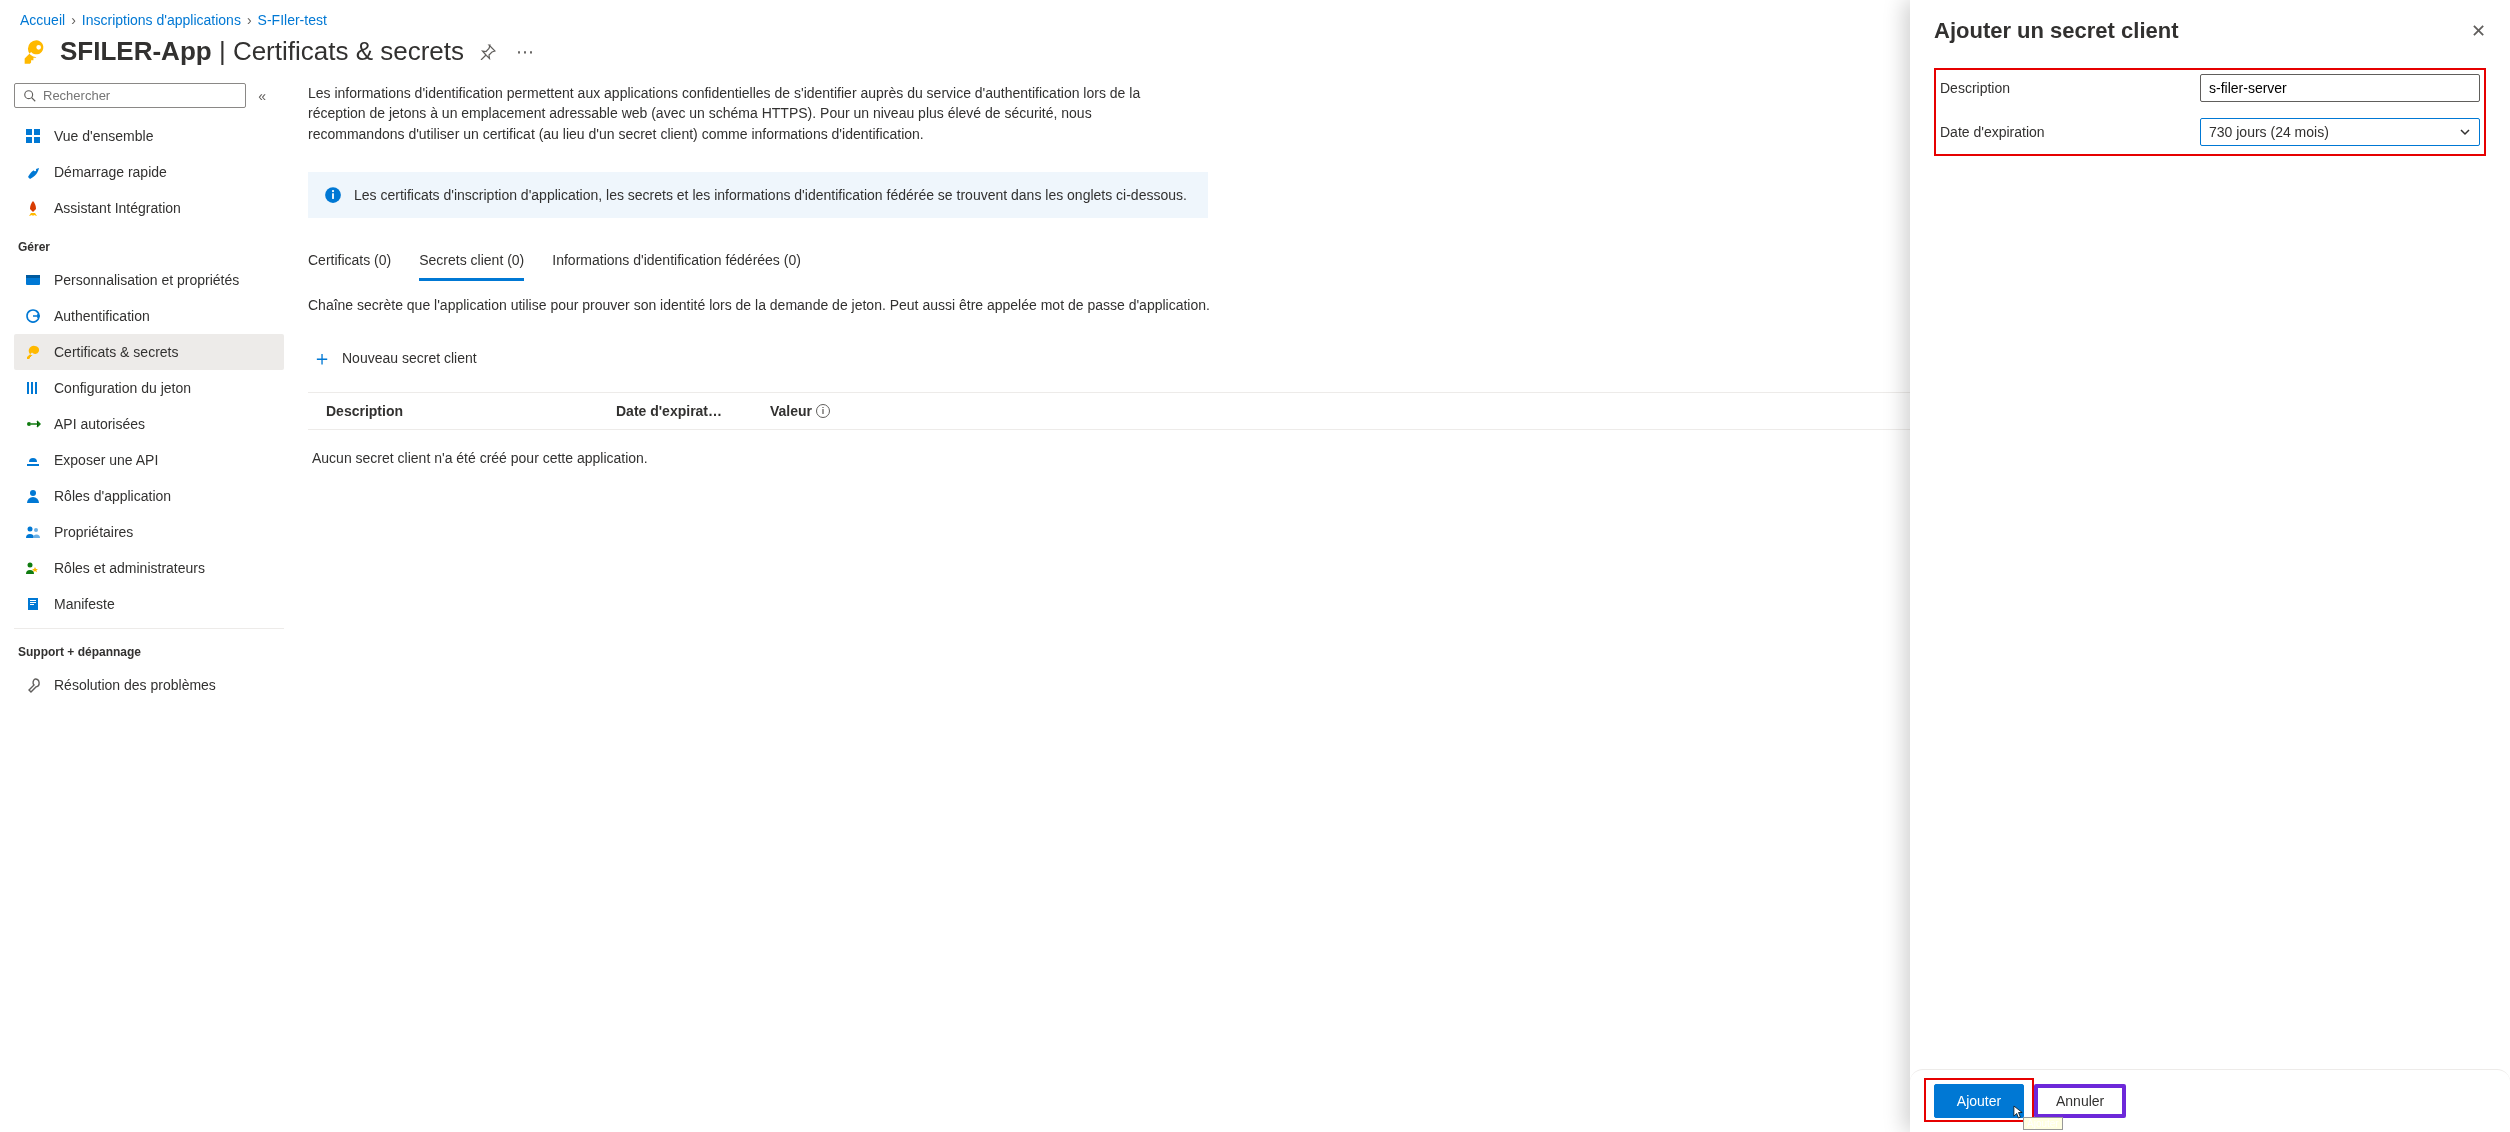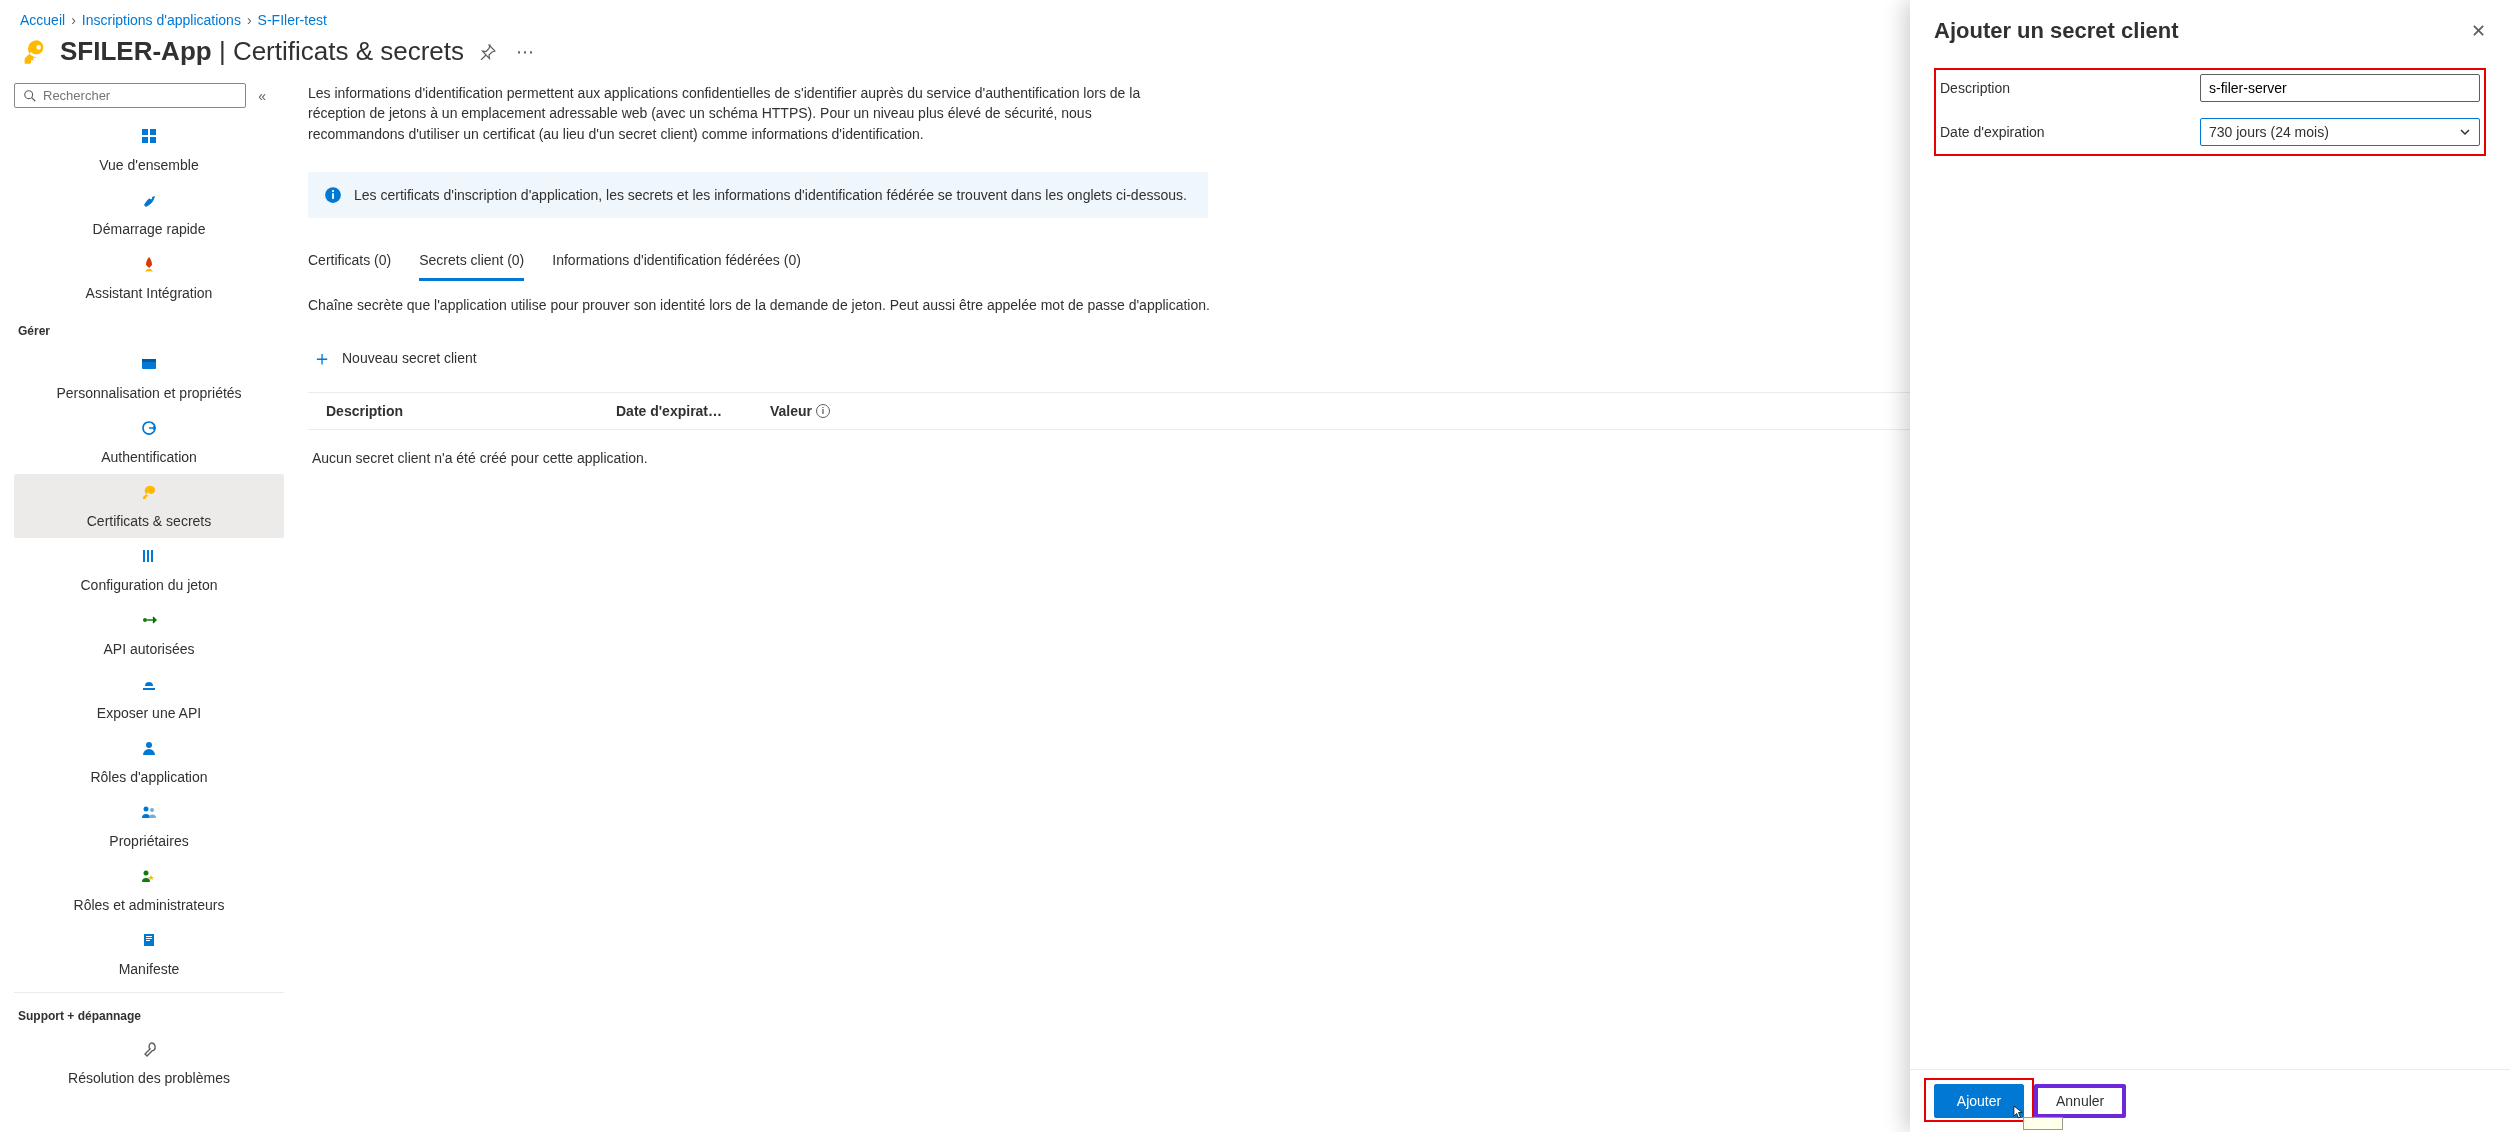--- a/index.html
+++ b/index.html
@@ -18,21 +18,21 @@
   .titlebar .pin, .titlebar .more { color: #605e5c; cursor: pointer; font-size: 18px; padding: 4px; }
 
   .body { display: flex; flex: 1; }
 
   .sidebar { width: 284px; border-right: none; padding: 0 0 0 14px; }
   .search-row { display: flex; align-items: center; gap: 8px; padding-right: 14px; margin-bottom: 10px; }
   .search-box { flex: 1; display: flex; align-items: flex-end; border: 1px solid #8a8886; border-radius: 2px; padding: 4px 8px; color: #605e5c; }
   .search-box input { border: none; outline: none; font-size: 13px; width: 100%; background: transparent; color: #323130; }
   .collapse { color: #605e5c; font-size: 14px; cursor: pointer; padding: 4px; }
 
-  .nav-item { display: flex; align-items: center; gap: 12px; padding: 9px 10px; cursor: pointer; font-size: 14px; color: #323130; border-radius: 2px; flex-direction: column; }
+  .nav-item { display: flex; align-items: center; gap: 12px; padding: 9px 10px; cursor: pointer; font-size: 14px; color: #323130; border-radius: 2px; }
   .nav-item.active { background: #edebe9; }
   .nav-item .ic { width: 18px; height: 18px; display: flex; align-items: center; justify-content: center; font-size: 15px; }
   .nav-section { font-size: 12px; font-weight: 600; color: #323130; padding: 14px 10px 8px 4px; }
   .nav-sep { border-top: 1px solid #edebe9; margin: 6px 0 2px 0; }
 
   .main { flex: 1; padding: 0 24px; overflow: hidden; }
   .cmdbar { padding: 12px 0 22px 0; display: flex; align-items: center; gap: 12px; }
   .cmdbar .cmd { display: flex; align-items: center; gap: 8px; color: #323130; cursor: pointer; font-size: 14px; }
   .cmdbar .cmd .ic { color: #0078d4; }
 
@@ -67,21 +67,21 @@
   .panel-body { flex: 1; padding: 0 24px; }
   .field-row { display: flex; align-items: center; margin-bottom: 16px; }
   .field-row label { width: 260px; color: #323130; }
   .field-row .control { flex: 1; }
   .txt-input { width: 100%; border: 1px solid #605e5c; padding: 5px 8px; font-size: 14px; border-radius: 2px; }
   .select { width: 100%; border: 1px solid #0078d4; padding: 5px 8px; font-size: 14px; border-radius: 2px; display: flex; align-items: center; justify-content: space-between; cursor: pointer; background: #fff; }
   .select .chev { color: #323130; }
 
   .highlight-box { border: 2px solid #e60000; padding: 4px; margin-bottom: 6px; }
 
-  .panel-foot { border-top: 1px solid #edebe9; padding: 14px 24px; display: flex; gap: 10px; position: relative; }
+  .panel-foot { border-top: 1px solid #edebe9; padding: 14px 24px; display: flex; gap: 10px; position: relative; border-radius: 13px; }
   .btn { padding: 5px 18px; font-size: 14px; border-radius: 2px; cursor: pointer; min-width: 90px; }
   .btn-primary { background: #0078d4; color: #fff; border: 1px solid #0078d4; position: relative; }
   .btn-secondary { background: #fff; color: #323130; border: 4px solid #6d28d9; }
   .foot-highlight { position: absolute; border: 2px solid #e60000; left: 14px; top: 8px; width: 110px; height: 44px; pointer-events: none; }
   .cursor-tip { position: absolute; left: 88px; top: 32px; font-size: 10px; border: 1px solid #999; background: #ffffe1; padding: 0 3px; pointer-events: none; }
   .cursor-ptr { position: absolute; left: 78px; top: 20px; font-size: 13px; pointer-events: none; }
 
   svg { display: block; }
 </style>
 </head>

